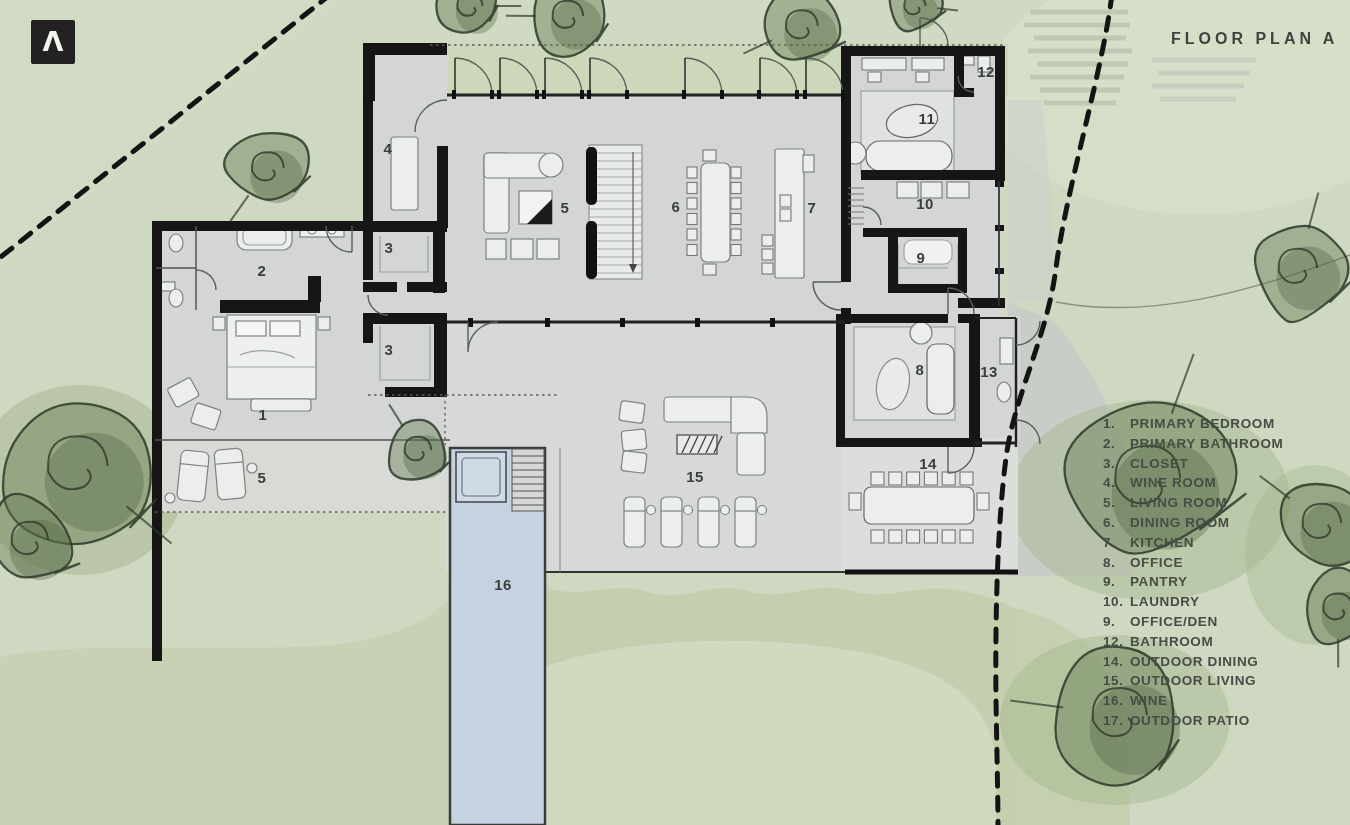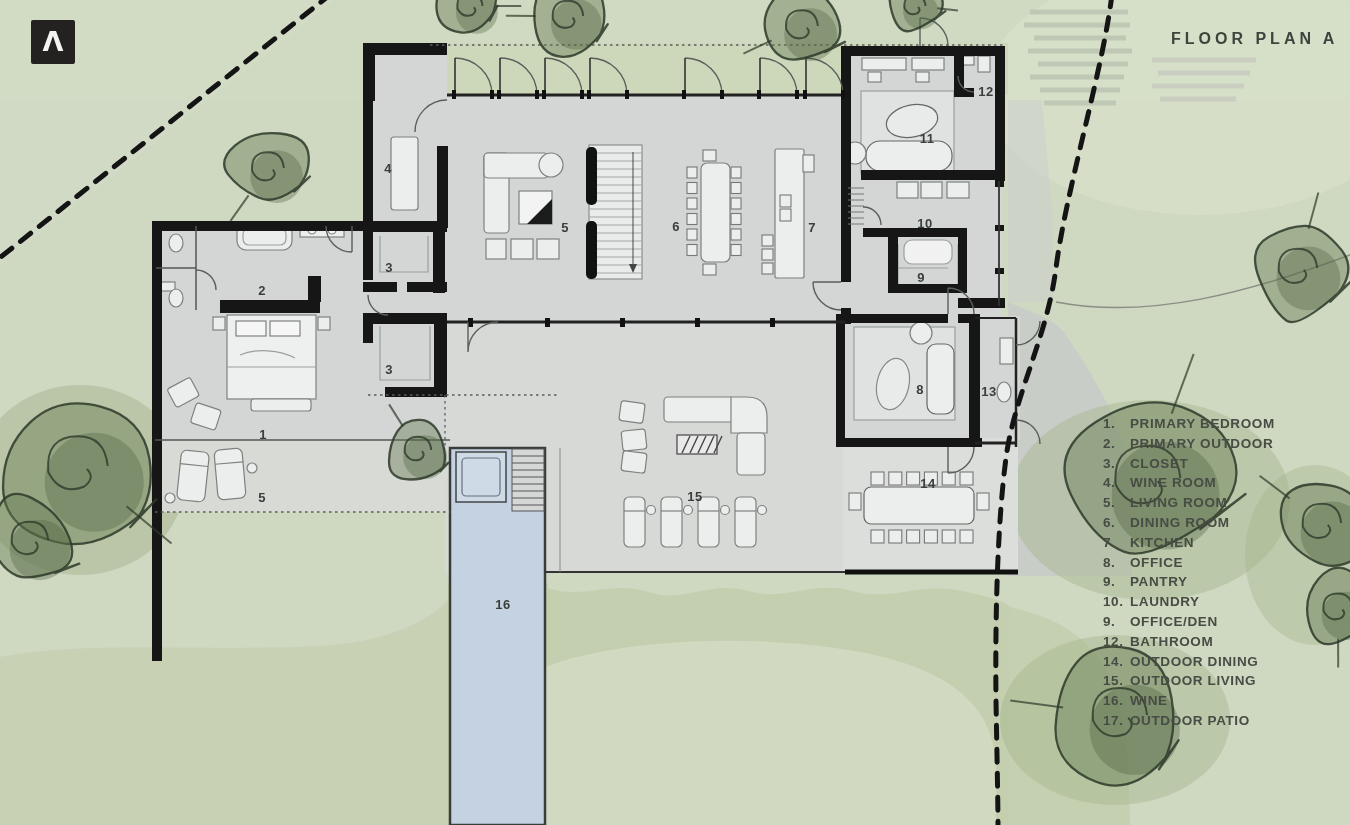--- a/index.html
+++ b/index.html
@@ -16,21 +16,21 @@
   #title{left:1160px;top:30px;width:190px;font-size:16px;font-weight:700;
         letter-spacing:4px;color:#3d433d;white-space:nowrap;margin-left:11px;}
   
   #legend{left:1103px;top:414px;width:230px;color:#474c44;font-size:13.5px;
         font-weight:700;letter-spacing:.6px;}
   .lg-row{display:flex;line-height:19.8px;white-space:nowrap;}
   .lg-num{width:27px;flex:0 0 27px;}
   .lg-row.indent .lg-num{visibility:hidden;}
   
   .rn{position:absolute;z-index:5;transform:translate(-50%,-50%);
-      font-size:13px;font-weight:600;color:#3a3e3c;letter-spacing:.5px;margin-top:20px;}
+      font-size:15px;font-weight:600;color:#3a3e3c;letter-spacing:.5px;}
 </style>
 </head>
 <body>
 
 <div id="canvas">
 
 <svg id="plan-svg" viewBox="0 0 1350 825">
 
   <g id="terrain">
     <rect x="0" y="0" width="1350" height="100" fill="#d2dbc3" opacity=".5"></rect>
@@ -523,21 +523,21 @@
 
 <div id="title" class="overlay">FLOOR PLAN A</div>
 
 <div id="legend" class="overlay">
   <div class="lg-row">
         <span class="lg-num">1.</span>
         <span class="lg-label">PRIMARY BEDROOM</span>
       </div>
   <div class="lg-row">
         <span class="lg-num">2.</span>
-        <span class="lg-label">PRIMARY OUTDOOR</span>
+        <span class="lg-label">PRIMARY BATHROOM</span>
       </div>
   <div class="lg-row">
         <span class="lg-num">3.</span>
         <span class="lg-label">CLOSET</span>
       </div>
   <div class="lg-row">
         <span class="lg-num">4.</span>
         <span class="lg-label">WINE ROOM</span>
       </div>
   <div class="lg-row">

